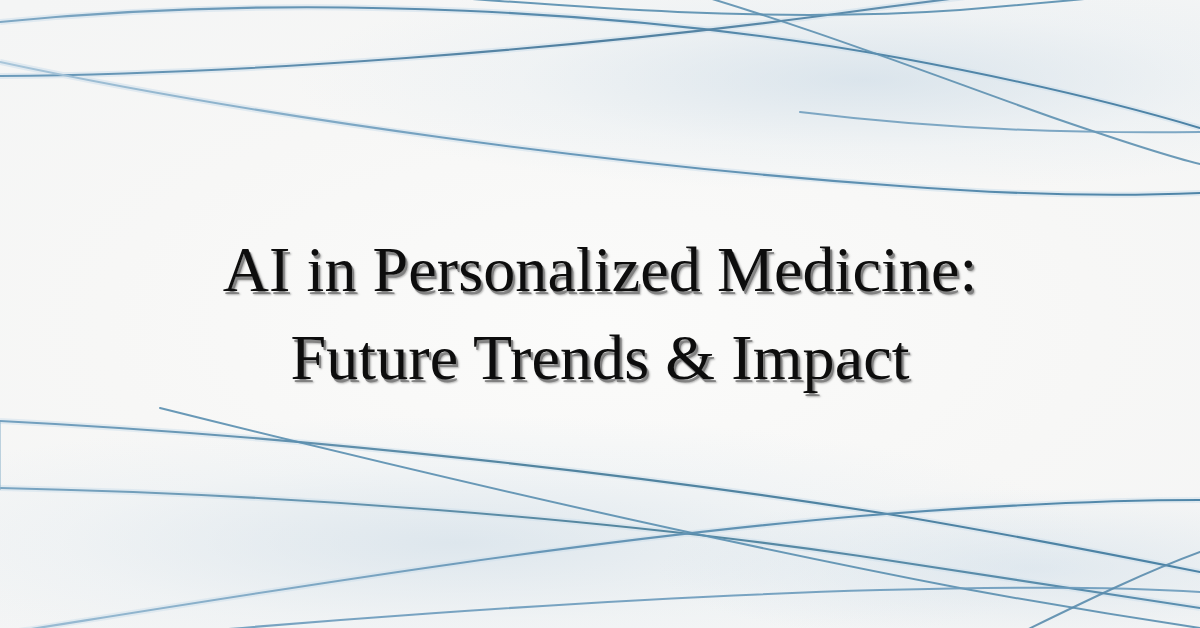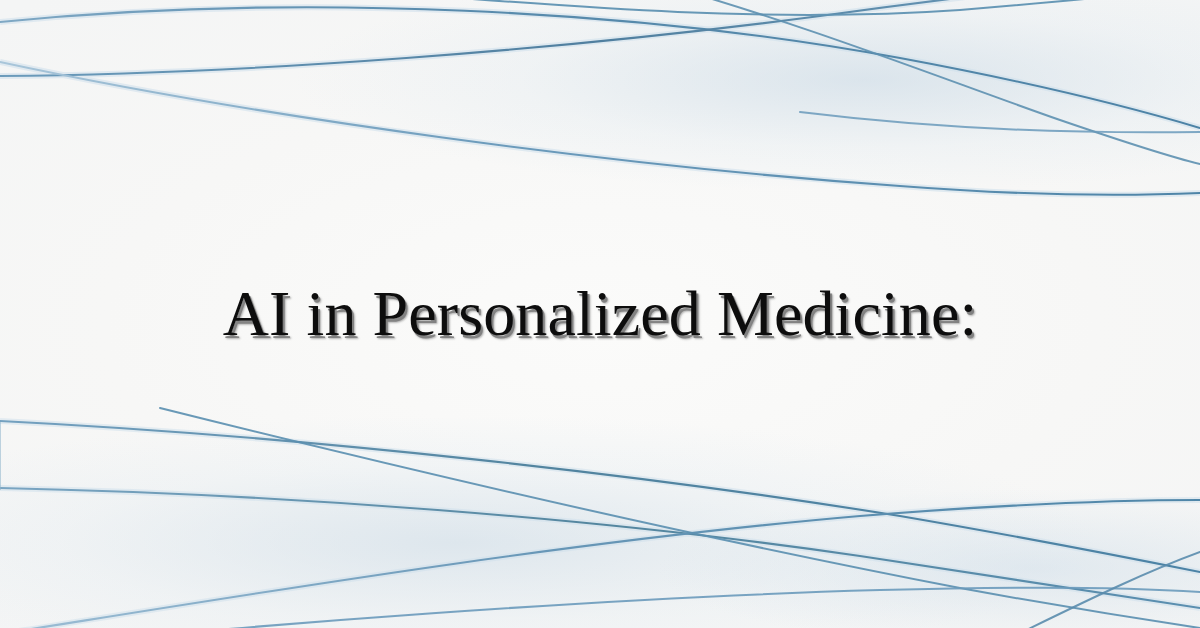--- a/index.html
+++ b/index.html
@@ -171,15 +171,16 @@
       <path d="M0,252 C 260,226 600,200 880,192 C 1030,188 1140,190 1200,194" stroke="#6a9abb" stroke-width="2" fill="none" stroke-linecap="round" opacity="0.9"></path>
 
       <path d="M1010,240 C 1080,206 1140,176 1200,154" stroke="#5a8cad" stroke-width="2" fill="none" stroke-linecap="round" opacity="0.9"></path>
 
       <path d="M0,24 L0,92" stroke="#8fb3cc" stroke-width="1.6" fill="none" opacity="0.7"></path>
     </svg>
   </div>
 
   <div id="title-block">
     <span class="title-line">AI in Personalized Medicine:</span>
+    <span class="title-line">Future Trends &amp; Impact</span>
   </div>
 
 </div>
 
 </body></html>

